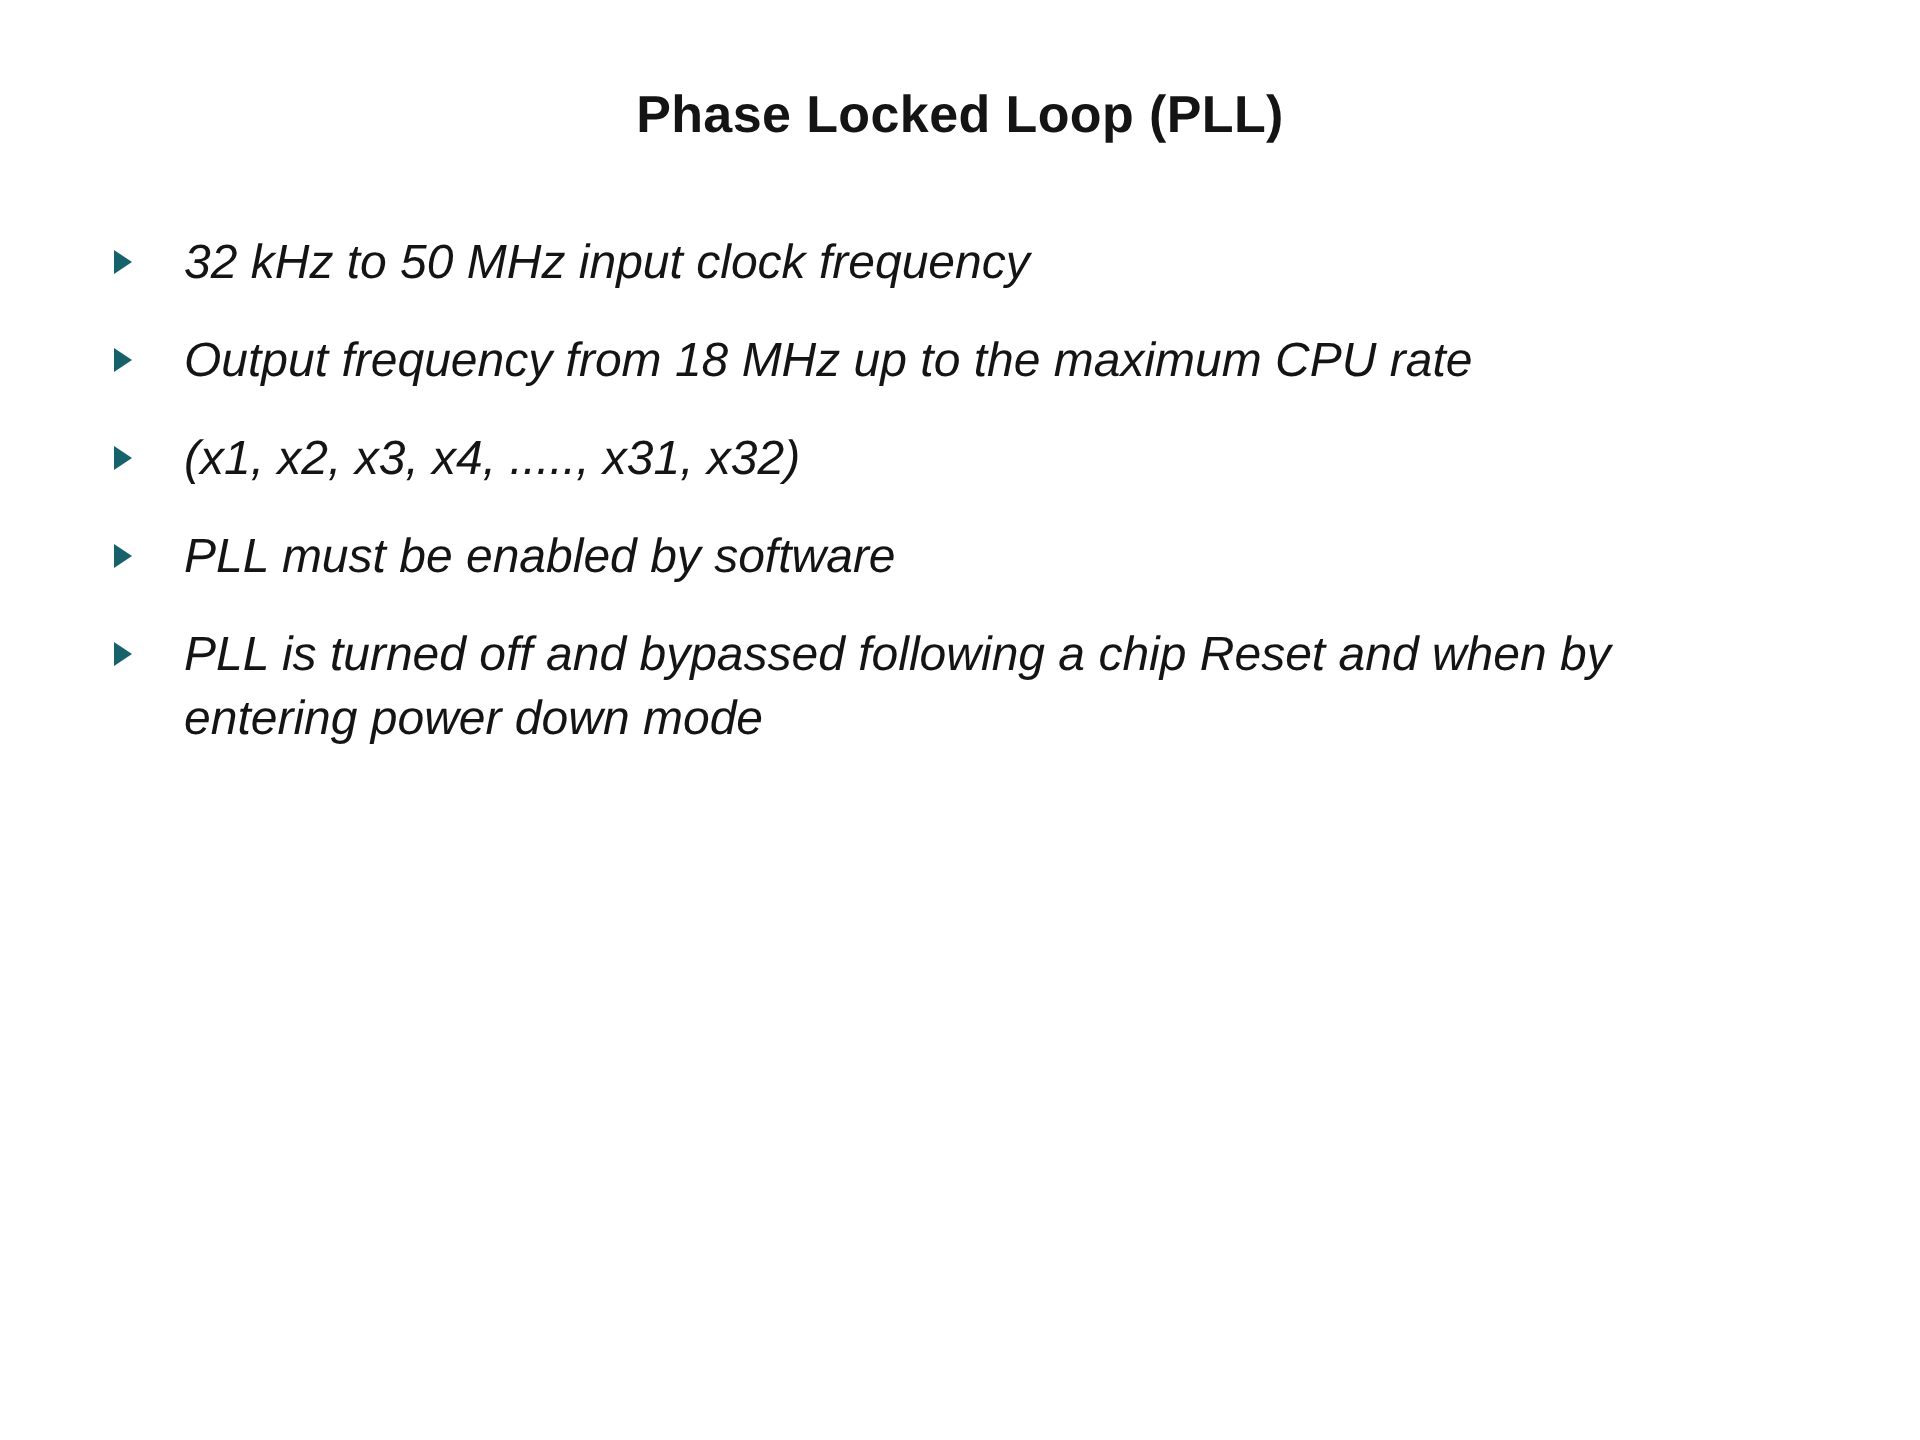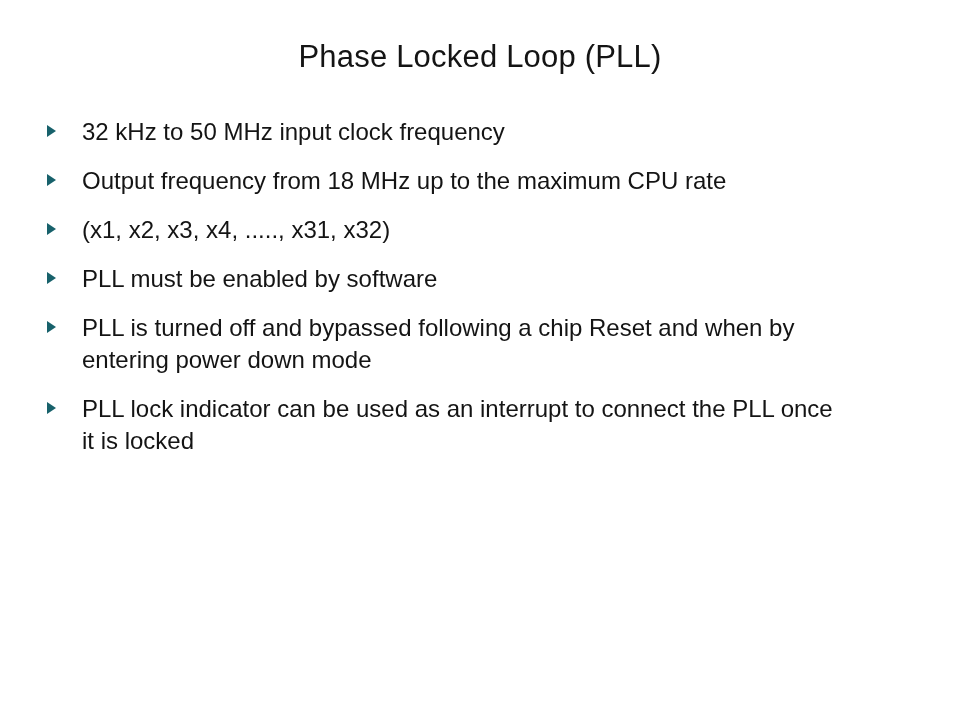--- a/index.html
+++ b/index.html
@@ -17,28 +17,29 @@
   }
   .slide {
     position: relative;
     width: 960px;
     height: 720px;
     box-sizing: border-box;
   }
   .slide-title {
     margin-top: 41px;
     text-align: center;
-    font-size: 31px;
+    font-size: 26px;
     line-height: 32px;
-    font-weight: normal;
+    font-weight: bold;
     letter-spacing: 0.2px;
   }
   .bullet-list {
     margin-top: 43px;
-    padding-left: 0;
+    padding-left: 10px;
+    font-style: italic;
   }
   .bullet-item {
     position: relative;
     padding-left: 82px;
     margin-bottom: 17px;
     font-size: 24px;
     line-height: 32px;
   }
   .bullet-arrow {
     position: absolute;
@@ -90,22 +91,15 @@
   </div>
 
   <div class="bullet-item">
     <span class="bullet-arrow"></span>
     <div class="bullet-text">
           <div class="bullet-line">PLL is turned off and bypassed following a chip Reset and when by</div>
           <div class="bullet-line">entering power down mode</div>
         </div>
   </div>
 
-  <div class="bullet-item">
-    <span class="bullet-arrow"></span>
-    <div class="bullet-text">
-          <div class="bullet-line">PLL lock indicator can be used as an interrupt to connect the PLL once</div>
-          <div class="bullet-line">it is locked</div>
-        </div>
-  </div>
 
 </div>
 </div>
 
 </body></html>

